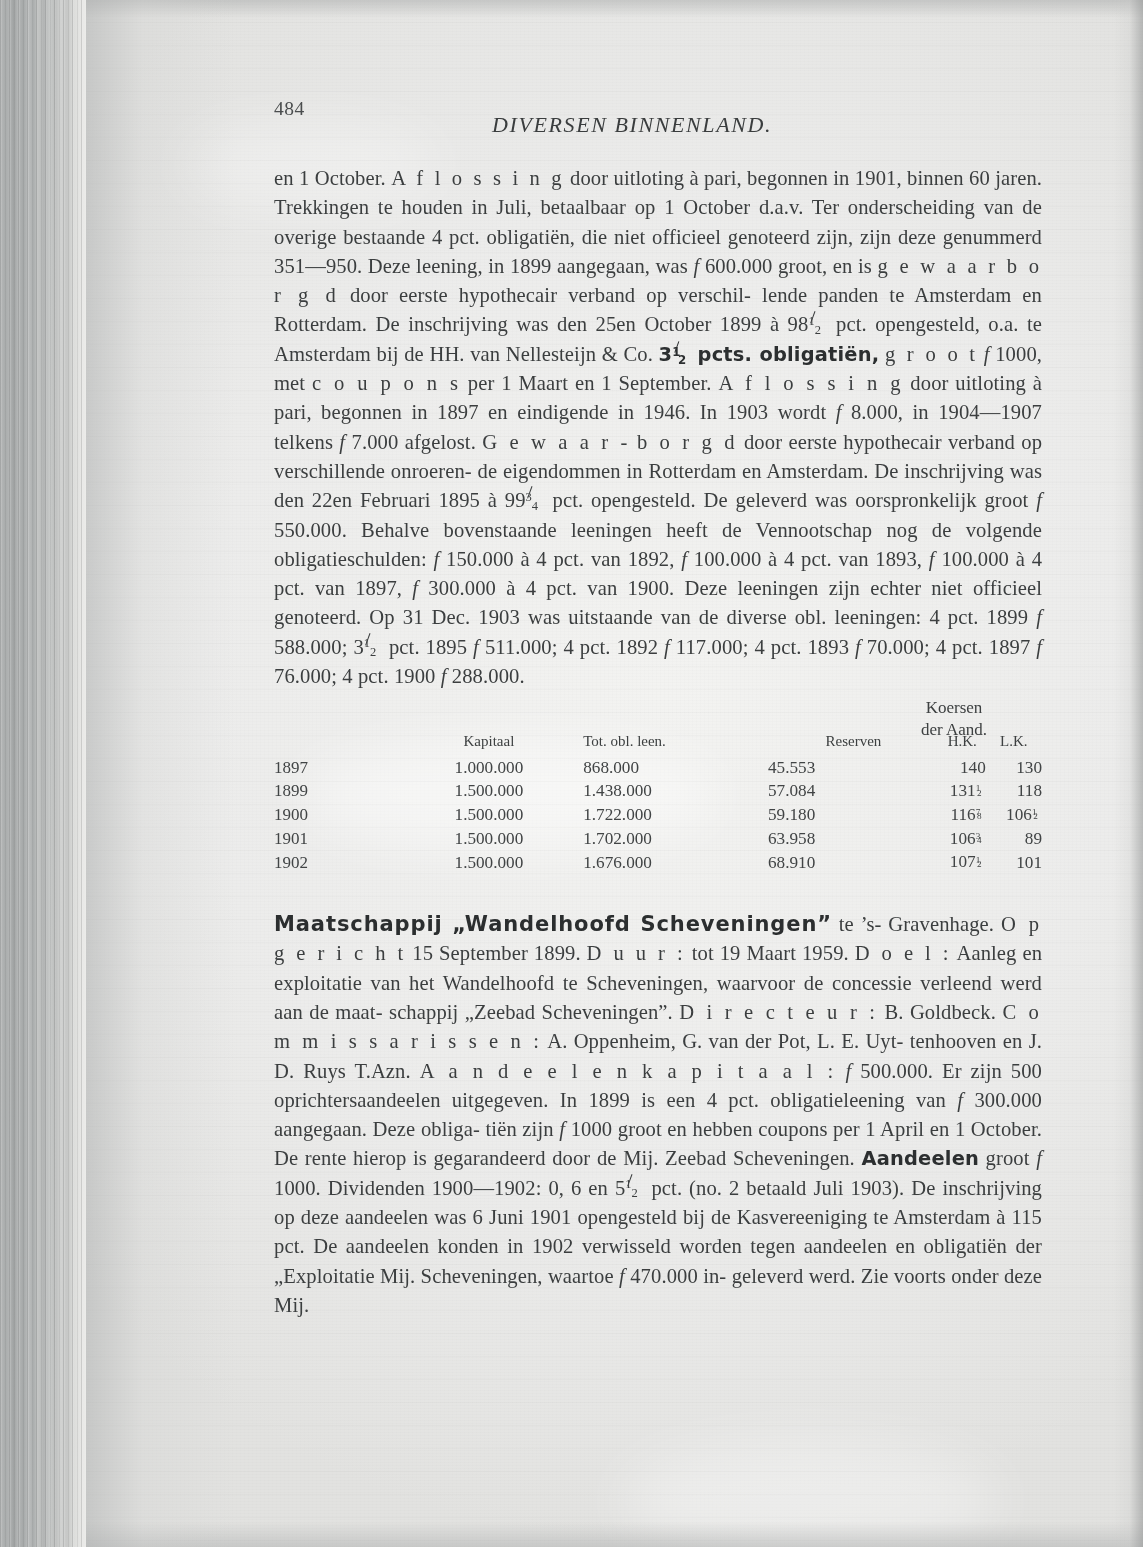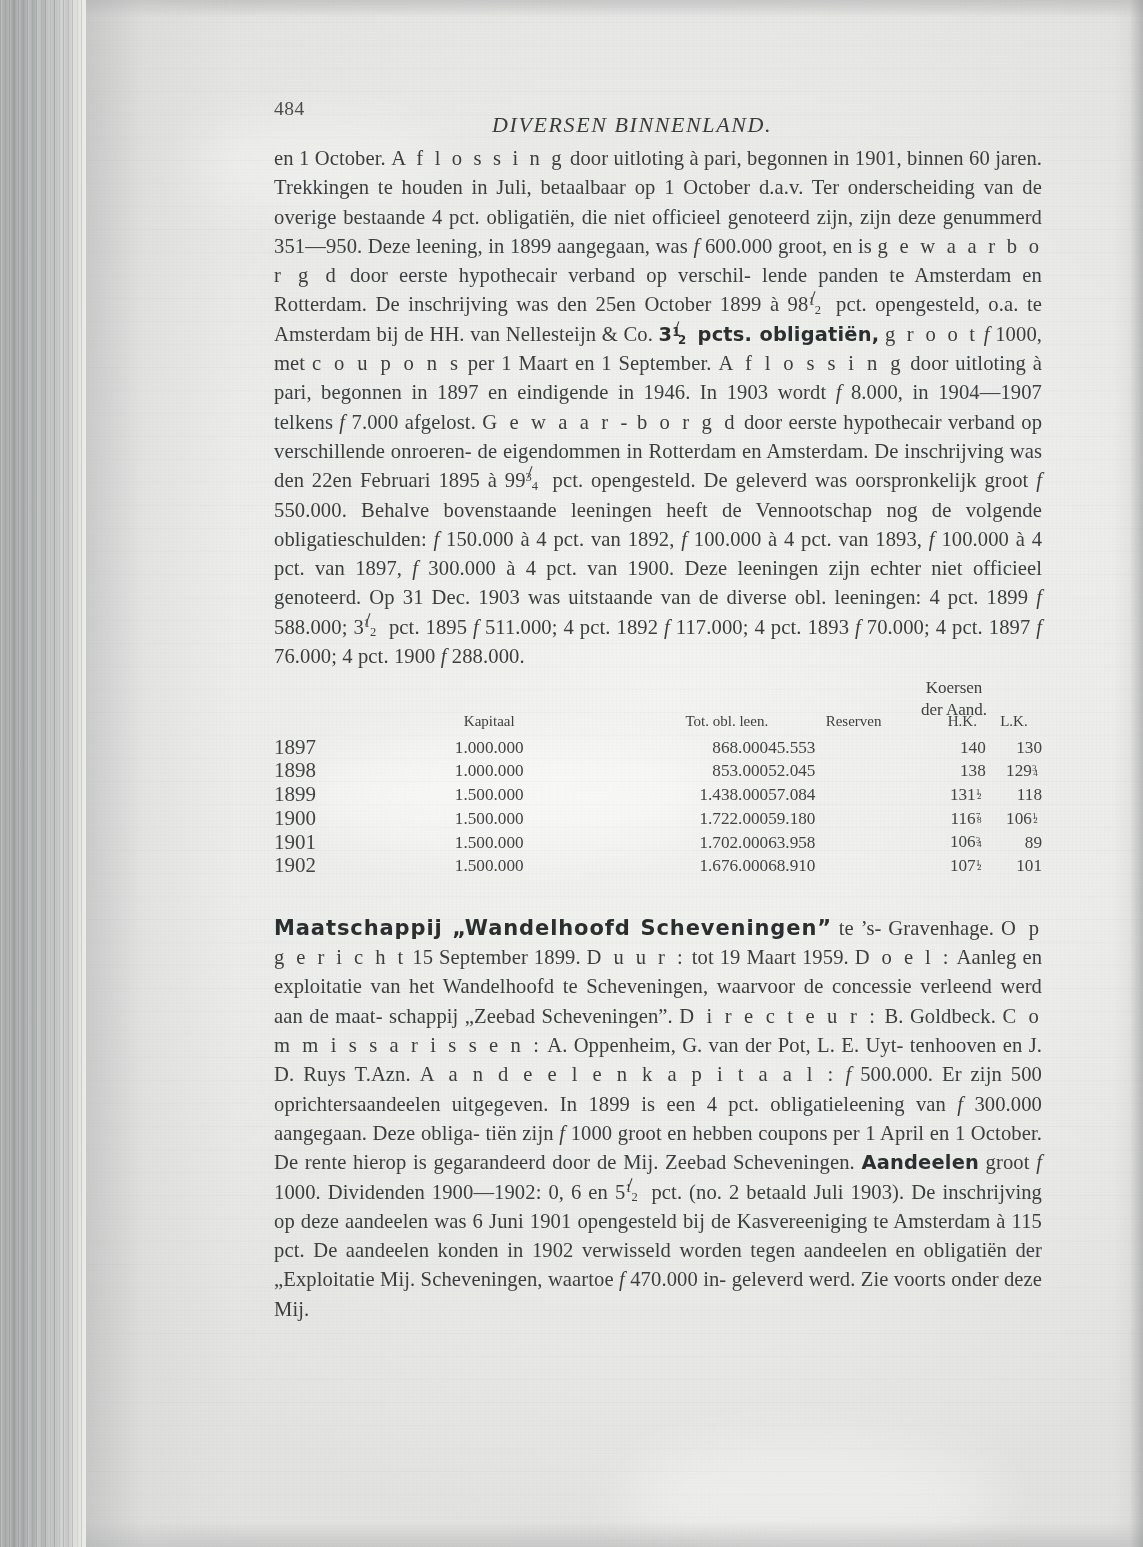--- a/index.html
+++ b/index.html
@@ -120,21 +120,21 @@
     top: 16px;
     font-style: italic;
     font-size: 22px;
     letter-spacing: 1.6px;
     color: #3a3d3e;
     white-space: nowrap;
   }
 
   
   .body {
-    margin-top: 8px;
+    margin-top: 28px;
     font-size: 20.6px;
     line-height: 29.3px;
     text-align: justify;
     text-justify: inter-word;
     color: #3b3e3f;
     letter-spacing: .1px;
   }
   .body p { margin: 0; }
 
   
@@ -221,27 +221,27 @@
     padding: 0 0 3px 0;
     color: #3d4041;
     font-size: 15px;
   }
   table.stats-table td {
     padding: 1px 0;
     color: #414445;
   }
   .c-year  { width: 126px; text-align: left;   padding-left: 4px; }
   .c-kap   { width: 196px; text-align: center; }
-  .c-obl   { width: 192px; text-align: right; }
+  .c-obl   { width: 192px; text-align: left; }
   .c-res   { width: 178px; }
   .c-hk    { width: 48px;  text-align: right;  }
   .c-lk    { width: 58px;  text-align: right;  padding-right: 12px; }
   .hdr-hk  { text-align: center; }
   .hdr-lk  { text-align: center; }
-  .stats-table tbody td.c-year { font-size: 21px; }
+  .stats-table tbody td.c-year { font-size: 17px; }
 
   
   .entry-head {
     margin-top: 36px;
   }
   .entry-head .title {
     font-family: "DejaVu Sans", "Liberation Sans", sans-serif;
     font-weight: 700;
     font-size: 21px;
     letter-spacing: .9px;
@@ -378,28 +378,20 @@
           </tr>
         </thead>
         <tbody id="stats-body">
             <tr>
               <td class="c-year">1897</td>
               <td class="c-kap">1.000.000</td>
               <td class="c-obl">868.000</td>
               <td class="c-res">45.553</td>
               <td class="c-hk">140</td>
               <td class="c-lk">130</td>
-            </tr>
-            <tr>
-              <td class="c-year">1898</td>
-              <td class="c-kap">1.000.000</td>
-              <td class="c-obl">853.000</td>
-              <td class="c-res">52.045</td>
-              <td class="c-hk">138</td>
-              <td class="c-lk">129<span class="tfrac"><span class="num">3</span><span class="den">4</span></span></td>
             </tr>
             <tr>
               <td class="c-year">1899</td>
               <td class="c-kap">1.500.000</td>
               <td class="c-obl">1.438.000</td>
               <td class="c-res">57.084</td>
               <td class="c-hk">131<span class="tfrac"><span class="num">1</span><span class="den">2</span></span></td>
               <td class="c-lk">118</td>
             </tr>
             <tr>

